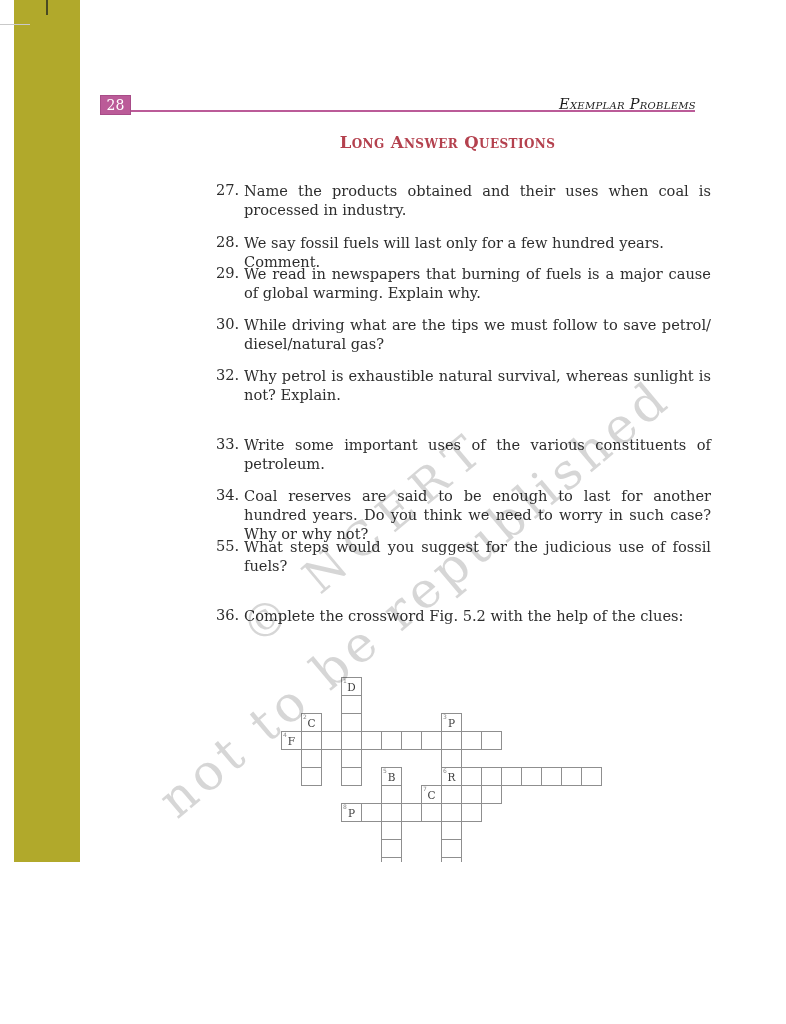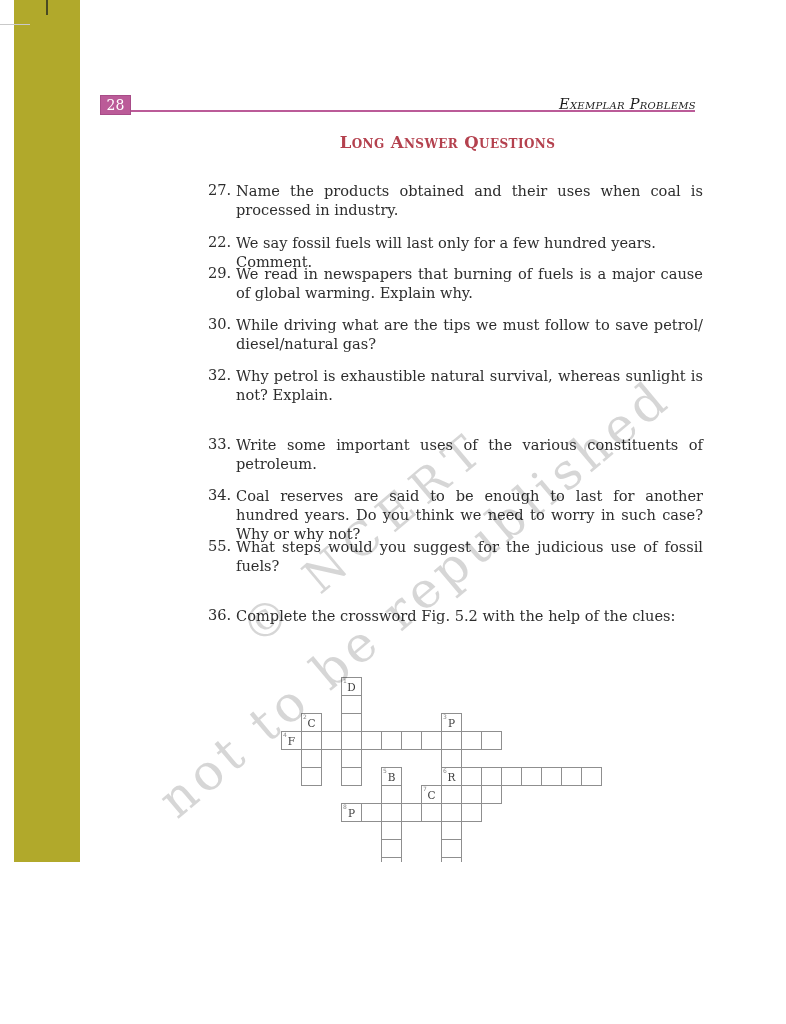--- a/index.html
+++ b/index.html
@@ -28,21 +28,21 @@
   }
 
   
   .section-title{
     position:absolute;left:200px;top:133px;width:495px;text-align:center;
     font-variant:small-caps;font-weight:bold;font-size:16.5px;color:#b4414e;letter-spacing:0.4px;
   }
 
   
   .questions{position:absolute;left:200px;top:0;width:495px;height:1024px;}
-  .q{position:absolute;left:8px;width:495px;}
+  .q{position:absolute;left:16px;width:495px;}
   .q:nth-child(1){top:181px}
   .q:nth-child(2){top:233px}
   .q:nth-child(3){top:264px}
   .q:nth-child(4){top:315px}
   .q:nth-child(5){top:366px}
   .q:nth-child(6){top:435px}
   .q:nth-child(7){top:486px}
   .q:nth-child(8){top:537px}
   .q:nth-child(9){top:606px}
   .q:nth-child(10){top:643px}
@@ -102,21 +102,21 @@
   <div class="header-right">Exemplar Problems</div>
 
   <div class="section-title">Long Answer Questions</div>
 
   <div class="questions">
       <div class="q">
         <span class="qnum">27.</span>
         <div class="qtext">Name the products obtained and their uses when coal is processed in industry.</div>
       </div>
       <div class="q">
-        <span class="qnum">22.</span>
+        <span class="qnum">28.</span>
         <div class="qtext">We say fossil fuels will last only for a few hundred years. Comment.</div>
       </div>
       <div class="q">
         <span class="qnum">29.</span>
         <div class="qtext">We read in newspapers that burning of fuels is a major cause of global warming. Explain why.</div>
       </div>
       <div class="q">
         <span class="qnum">30.</span>
         <div class="qtext">While driving what are the tips we must follow to save petrol/​diesel/natural gas?</div>
       </div>

